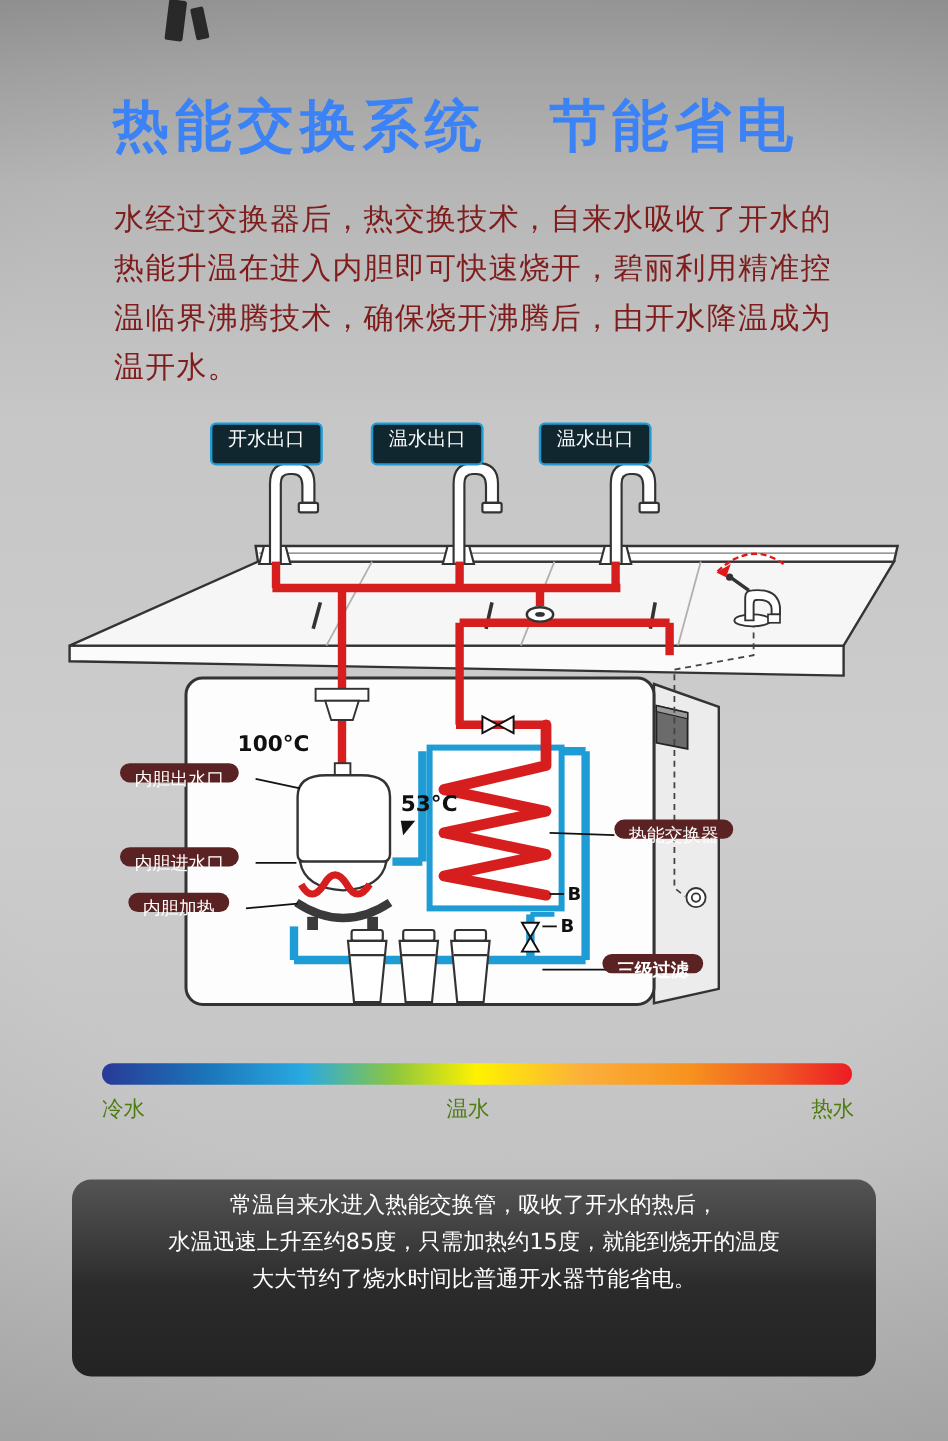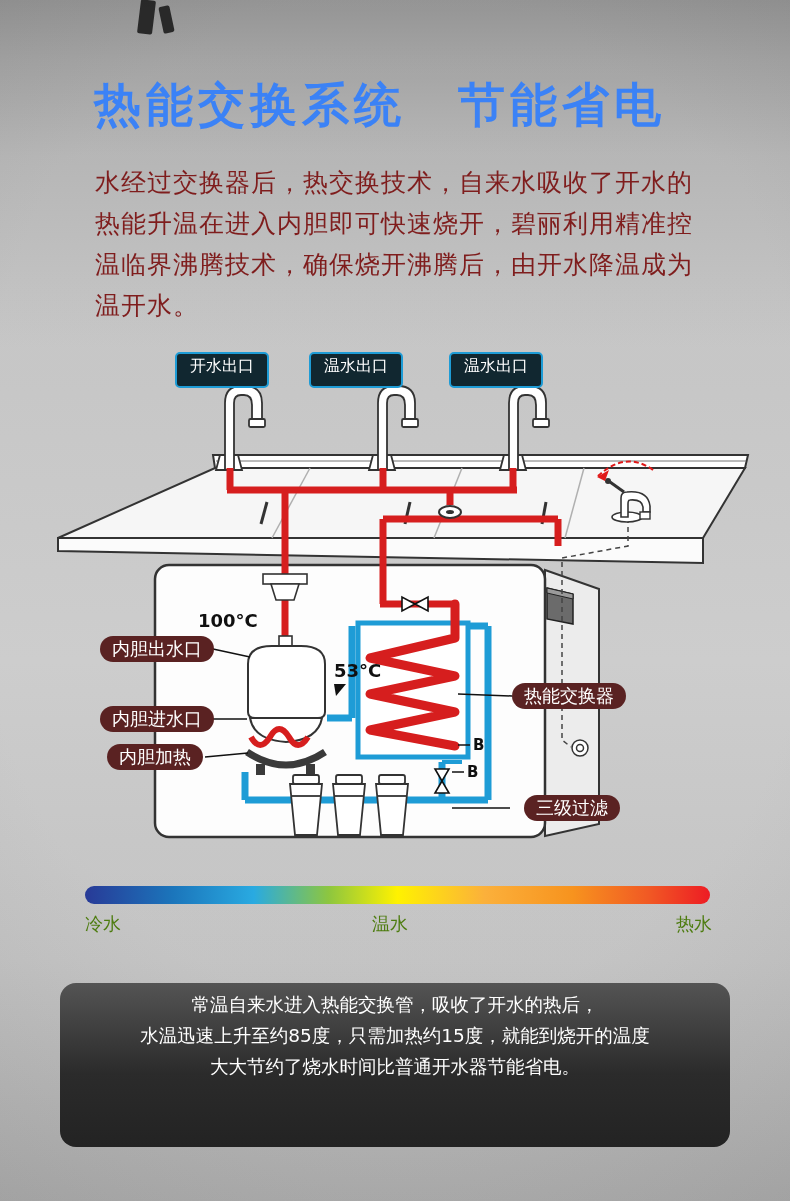--- a/index.html
+++ b/index.html
@@ -14,22 +14,22 @@
     background:radial-gradient(120% 95% at 50% 42%, rgba(255,255,255,0.06) 45%, rgba(0,0,0,0.10) 100%);
   }
   .abs { position:absolute; }
   .page-title { left:94px; top:74px; font-size:47px; font-weight:bold; color:#3b82f6; letter-spacing:5px; white-space:pre; z-index:3;}
   .intro { left:95px; top:162px; width:622px; font-size:25px; line-height:41px; color:#7f1d1d; letter-spacing:1px; z-index:3;}
   .outlet-pill {
     height:36px; line-height:24px; padding:0 13px; background:#112730;
     border:2px solid #1e9cd6; border-radius:5px; color:#fff; font-size:16px; z-index:4; white-space:nowrap;
   }
   .part-pill {
-    height:26px; line-height:26px; padding:0 12px; background:#5a2222;
-    border-radius:13px; color:#fff; font-size:18px; z-index:4; white-space:nowrap;
+    height:16px; line-height:26px; padding:0 12px; background:#5a2222;
+    border-radius:13px; color:#fff; font-size:15px; z-index:4; white-space:nowrap;
   }
   .temp-label { font-size:18px; font-weight:bold; color:#101010; z-index:4; }
   .b-mark { font-size:15px; font-weight:bold; color:#101010; z-index:4; }
   .scale-bar {
     left:85px; top:886px; width:625px; height:18px; border-radius:9px; z-index:3;
     background:linear-gradient(90deg,#283a97 0%,#1b75bb 14%,#29aae1 27%,#8dc63f 39%,#fff200 50%,#fbb03b 64%,#f7931e 78%,#f15a24 90%,#ed1c24 100%);
   }
   .scale-label { font-size:18px; color:#4d7c0f; z-index:3; }
   .principle-box {
     left:60px; top:983px; width:670px; height:164px; border-radius:16px;
@@ -194,21 +194,21 @@
 </svg>
 
 <div class="abs outlet-pill" style="left:175px;top:352px;">开水出口</div>
 <div class="abs outlet-pill" style="left:309px;top:352px;">温水出口</div>
 <div class="abs outlet-pill" style="left:449px;top:352px;">温水出口</div>
 
 <div class="abs part-pill" style="left:100px;top:636px;">内胆出水口</div>
 <div class="abs part-pill" style="left:100px;top:706px;">内胆进水口</div>
 <div class="abs part-pill" style="left:107px;top:744px;">内胆加热</div>
 <div class="abs part-pill" style="left:512px;top:683px;">热能交换器</div>
-<div class="abs part-pill" style="left:524px;top:795px;">三级过滤</div>
+<div class="abs part-pill" style="left:502px;top:795px;font-weight:bold;">三级过滤</div>
 
 <span class="abs temp-label" style="left:198px;top:610px;">100°C</span>
 <span class="abs temp-label" style="left:334px;top:660px;">53°C</span>
 
 <span class="abs b-mark" style="left:473px;top:736px;">B</span>
 <span class="abs b-mark" style="left:467px;top:763px;">B</span>
 
 <div class="abs scale-bar"></div>
 <span class="abs scale-label" style="left:85px;top:912px;">冷水</span>
 <span class="abs scale-label" style="left:372px;top:912px;">温水</span>

